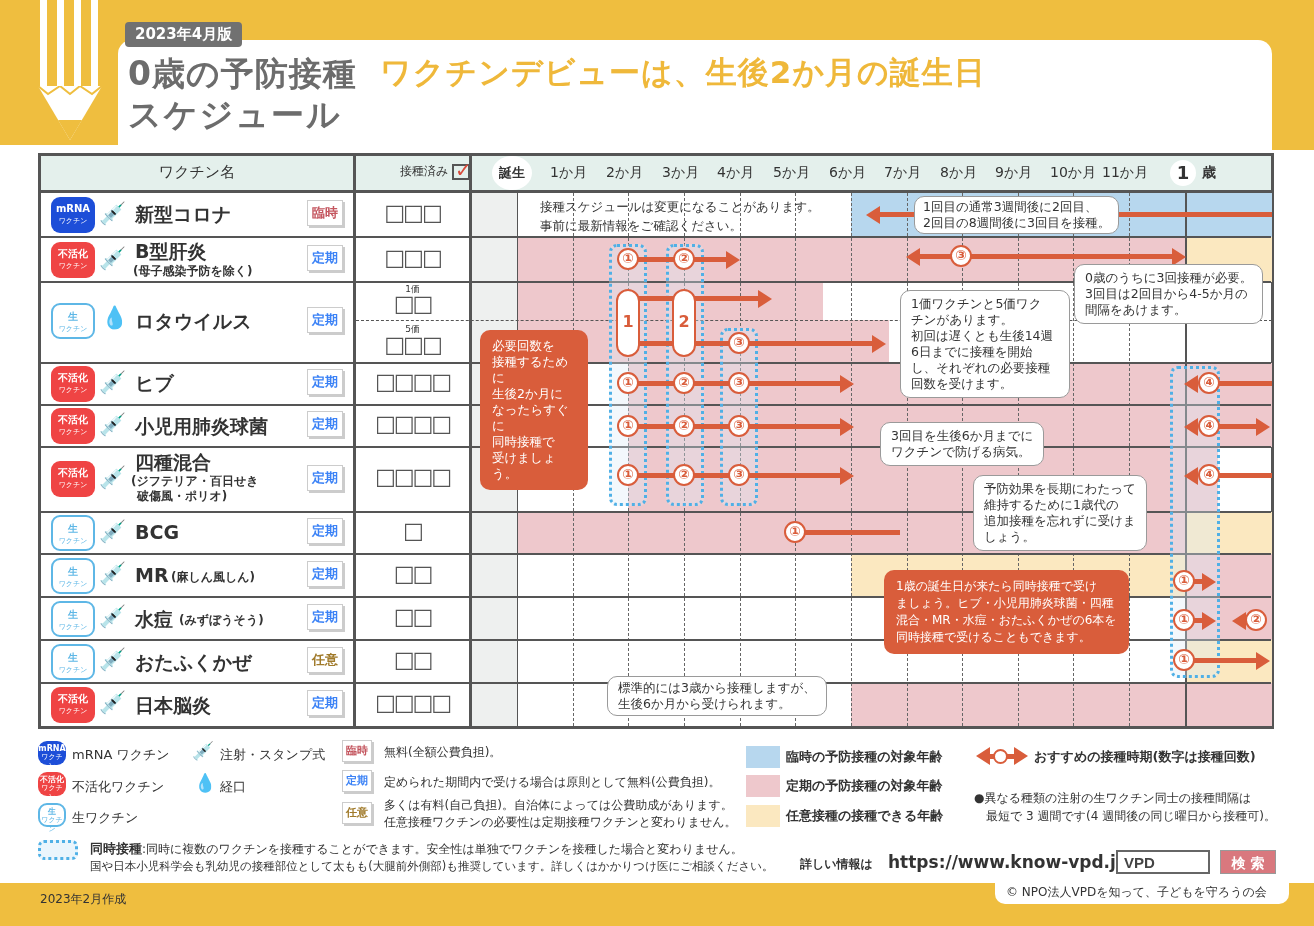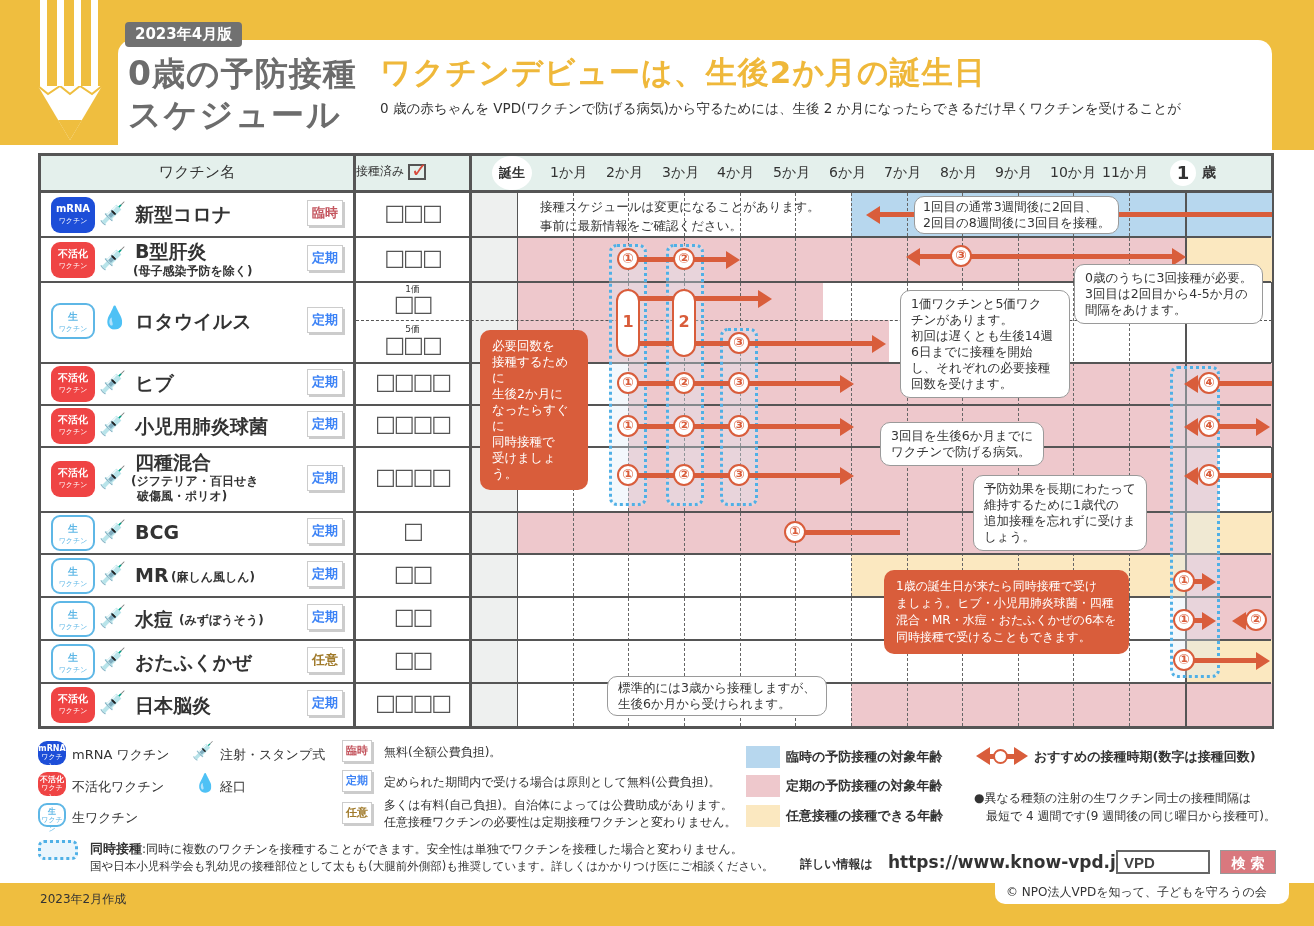--- a/index.html
+++ b/index.html
@@ -67,28 +67,27 @@
       <polygon points="20,34 44,34 32,54" fill="#efbe3f"></polygon>
       <polyline points="0,0 10,8 22,0 32,8 42,0 54,8 64,0" fill="none" stroke="#efbe3f" stroke-width="2"></polyline>
     </svg>
 </div>
 
 <div class="abs edition">2023年4月版</div>
 <div class="abs title1">0歳の予防接種</div>
 <div class="abs title2">スケジュール</div>
 <div class="abs headline">ワクチンデビューは、生後2か月の誕生日</div>
 <div class="abs intro">
-  <div>0 歳の赤ちゃんを VPD(ワクチンで防げる病気)から守るためには、生後 2 か月になったらできるだけ早くワクチンを受けることが</div>
 </div>
 
 <div class="abs table"></div>
 
 <div class="abs hdr" style="left:41px;top:156px;width:1230px;height:34px"></div>
 <div class="abs" style="left:41px;top:163px;width:312px;text-align:center;font-size:15px">ワクチン名</div>
-<div class="abs" style="left:356px;top:163px;width:114px;text-align:left;font-size:12px">
+<div class="abs" style="left:356px;top:163px;width:114px;text-align:right;font-size:12px">
   <span>接種済み</span>
   <span style="display:inline-block;width:18px;height:16px;border:2px solid #555;vertical-align:middle;position:relative"><span style="position:absolute;left:1px;top:-8px;color:#d94a3b;font-size:20px;font-weight:bold">✓</span></span>
 </div>
 
 <div class="abs" style="left:472px;top:156px;width:800px;height:34px">
   <span class="abs mo" style="left:20px;top:0;width:40px;height:34px;line-height:34px;border-radius:50%;background:#fff;text-align:center;font-weight:bold;font-size:13px">誕生</span>
   <span class="abs mo" style="left:78px;top:8px">1か月</span>
   <span class="abs mo" style="left:134px;top:8px">2か月</span>
   <span class="abs mo" style="left:190px;top:8px">3か月</span>
   <span class="abs mo" style="left:245px;top:8px">4か月</span>
@@ -386,21 +385,21 @@
 <div class="abs leg" style="left:786px;top:807px;font-weight:bold">任意接種の接種できる年齢</div>
 
 <div class="abs" style="left:976px;top:747px;width:52px;height:18px">
   <div class="abs ah ahl" style="left:0;top:0"></div>
   <div class="abs arrow" style="left:10px;top:7px;width:32px"></div>
   <div class="abs ah ahr" style="left:38px;top:0"></div>
   <div class="abs" style="left:17px;top:2px;width:15px;height:15px;border-radius:50%;background:#fff;border:2.5px solid #d95d3b"></div>
 </div>
 <div class="abs leg" style="left:1034px;top:748px;font-weight:bold">おすすめの接種時期(数字は接種回数)</div>
 <div class="abs leg" style="left:974px;top:790px;font-size:12px">●異なる種類の注射の生ワクチン同士の接種間隔は</div>
-<div class="abs leg" style="left:986px;top:808px;font-size:12px">最短で 4 週間です(9 週間後の同じ曜日から接種可)。</div>
+<div class="abs leg" style="left:986px;top:808px;font-size:12px">最短で 3 週間です(4 週間後の同じ曜日から接種可)。</div>
 
 <div class="abs" style="left:38px;top:840px;width:40px;height:20px;border:3px dotted #4fb0e6;border-radius:6px;background:#eaf5fc"></div>
 <div class="abs" style="left:90px;top:840px;font-size:12px">
   <b style="font-size:13px">同時接種</b><span>:同時に複数のワクチンを接種することができます。安全性は単独でワクチンを接種した場合と変わりません。</span>
 </div>
 <div class="abs" style="left:90px;top:859px;font-size:11.5px">国や日本小児科学会も乳幼児の接種部位として太もも(大腿前外側部)も推奨しています。詳しくはかかりつけ医にご相談ください。</div>
 
 <div class="abs" style="left:800px;top:856px;font-size:12px;font-weight:bold">詳しい情報は</div>
 <div class="abs" style="left:888px;top:852px;font-size:17px;font-weight:bold">https://www.know-vpd.jp/</div>
 <input class="abs" style="left: 1116px; top: 850px; width: 94px; height: 24px; border: 2px solid rgb(102, 102, 102); font-size: 15px; font-weight: bold; padding-left: 6px; font-family: &quot;Liberation Sans&quot;, sans-serif; color: rgb(68, 68, 68);" value="VPD">

